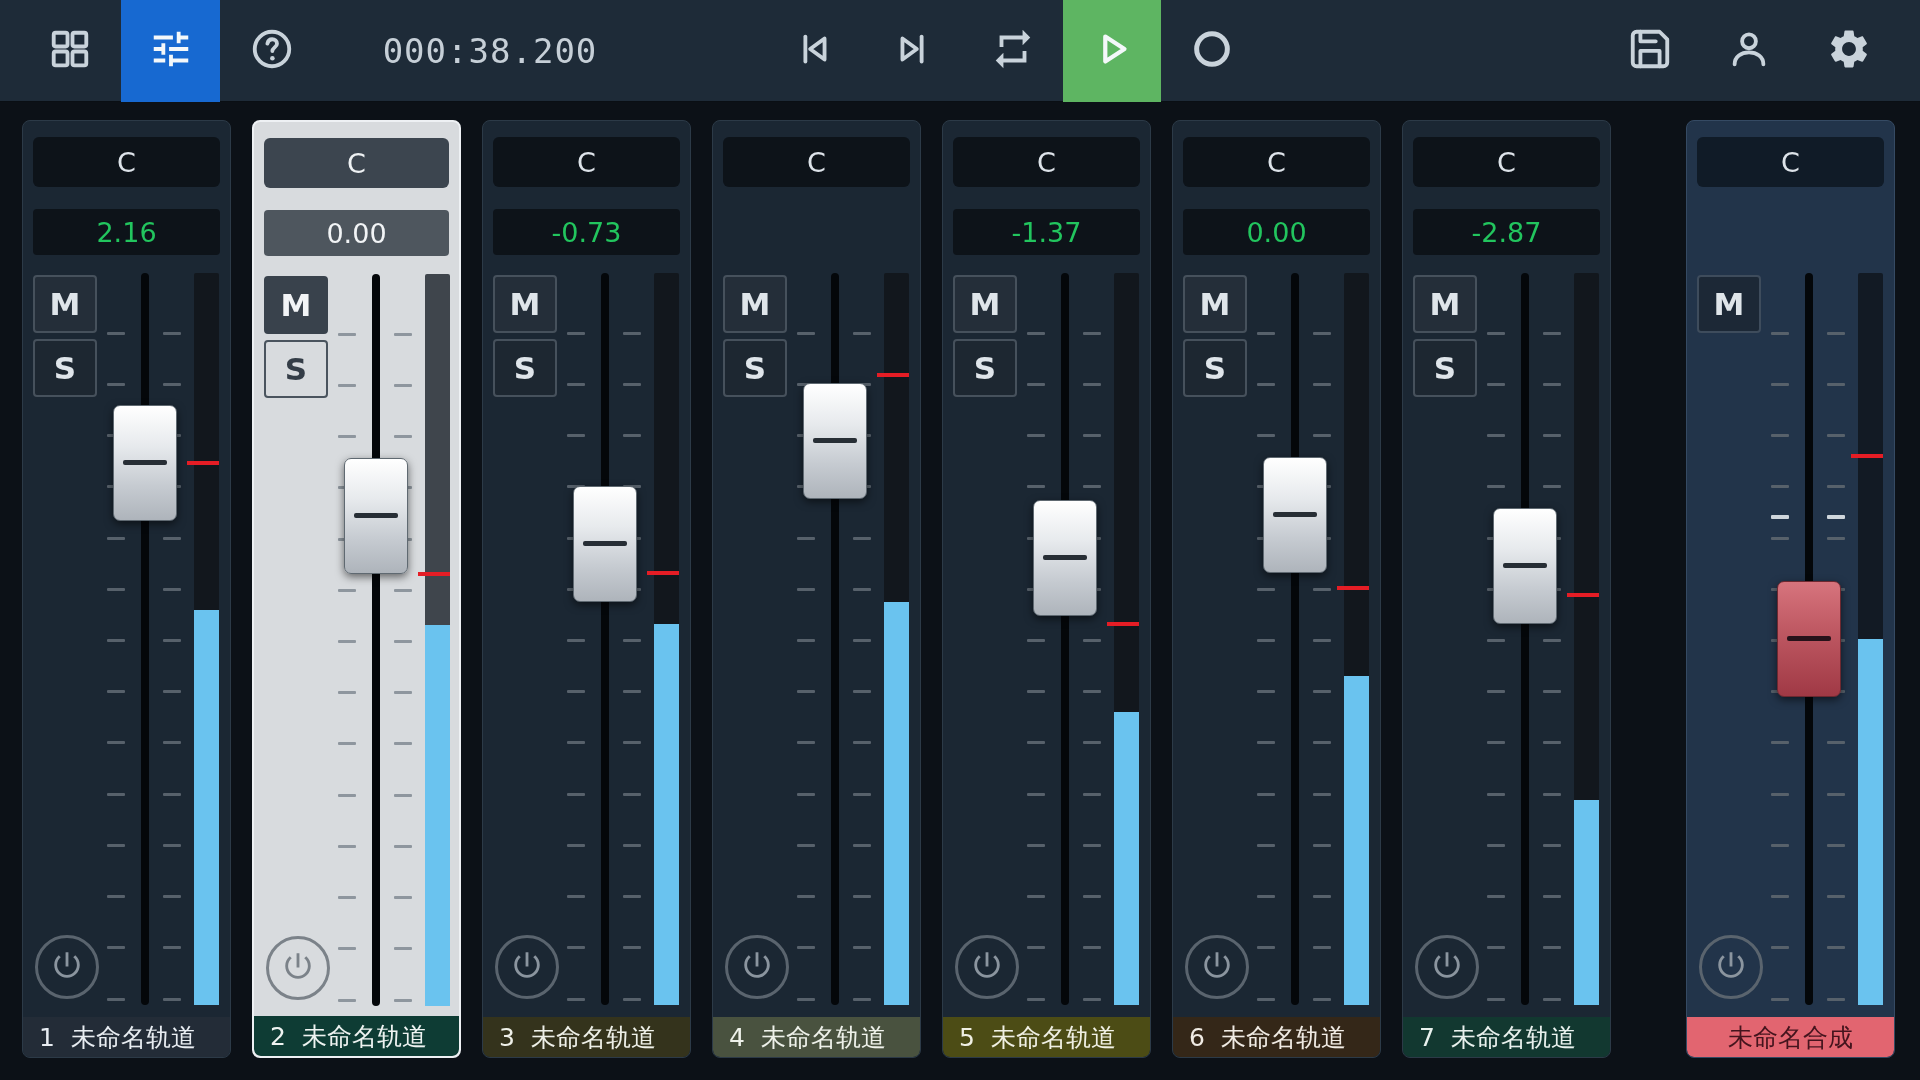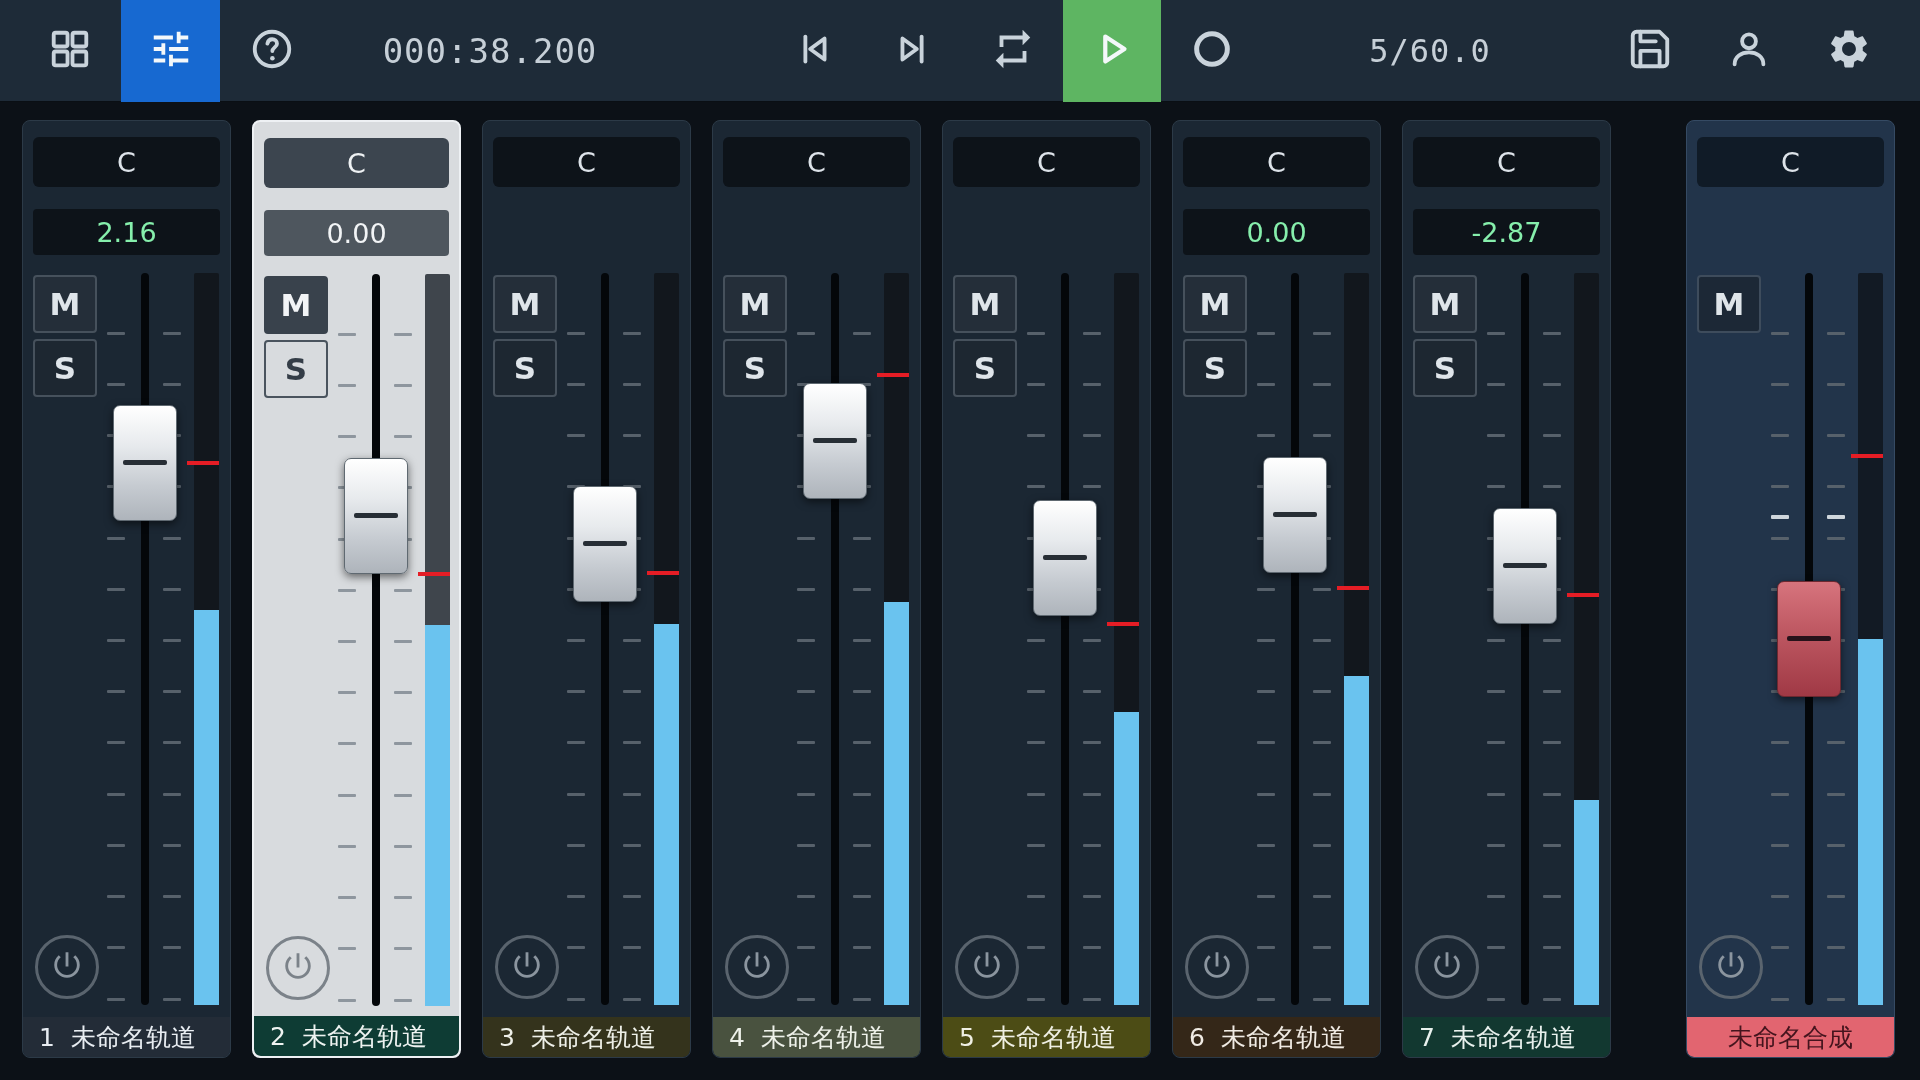--- a/index.html
+++ b/index.html
@@ -53,21 +53,21 @@
   .pan-btn {
     position:absolute; left:10px; right:10px; top:16px; height:50px;
     background:#0d1319; border-radius:6px;
     display:flex; align-items:center; justify-content:center;
     font-size:27px; color:#dde3e9; cursor:pointer;
   }
   .db-box {
     position:absolute; left:10px; right:10px; top:88px; height:46px;
     background:#0d1319; border-radius:4px;
     display:flex; align-items:center; justify-content:center;
-    font-size:27px; color:#86efac; cursor:pointer;
+    font-size:27px; color:#22c55e; cursor:pointer;
   }
   .ms-btn {
     position:absolute; left:10px; width:64px; height:58px;
     border:2px solid #46515c; border-radius:4px;
     display:flex; align-items:center; justify-content:center;
     font-size:31px; font-weight:bold; color:#dfe5ea; cursor:pointer;
   }
   .m-btn { top:154px; background:#242e39; }
   .s-btn { top:218px; background:#1d2731; }
 
@@ -204,21 +204,20 @@
   </div>
 
   <div class="tb-btn" style="left:1172px;width:80px">
     <span>
       <svg viewBox="0 0 24 24" width="46" height="46">
         <circle cx="12" cy="12" r="8" fill="none" stroke="#c9d3db" stroke-width="2.6"></circle>
       </svg>
     </span>
   </div>
 
-  <div class="tb-text tempo" style="left:1355px;width:150px">5/60.0</div>
 
   <div class="tb-btn" style="left:1610px;width:80px">
     <span>
       <svg viewBox="0 0 24 24" width="42" height="42">
         <path class="icon-stroke" d="M17 3H5a2 2 0 0 0-2 2v14a2 2 0 0 0 2 2h14a2 2 0 0 0 2-2V7l-4-4z"></path>
         <path class="icon-stroke" d="M17 21v-8H7v8"></path>
         <path class="icon-stroke" d="M7 3v5h8"></path>
       </svg>
     </span>
   </div>
@@ -359,20 +358,21 @@
       </span>
     </div>
 
     <div class="label" style="background: rgb(14, 60, 52); color: rgb(238, 243, 241);">
       <span>2</span>
       <span>未命名轨道</span>
     </div>
   </section>
     <section class="strip">
     <div class="pan-btn">C</div>
+    <div class="db-box">-0.73</div>
     <div class="ms-btn m-btn">M</div>
     <div class="ms-btn s-btn">S</div>
 
     <div class="fader-zone">
       <div class="ticks-left">
           <div class="tick" style="top: 8%;"></div>
           <div class="tick" style="top: 15%;"></div>
           <div class="tick" style="top: 22%;"></div>
           <div class="tick" style="top: 29%;"></div>
           <div class="tick" style="top: 36%;"></div>
@@ -479,20 +479,21 @@
       </span>
     </div>
 
     <div class="label" style="background: rgb(73, 82, 63); color: rgb(238, 241, 234);">
       <span>4</span>
       <span>未命名轨道</span>
     </div>
   </section>
     <section class="strip">
     <div class="pan-btn">C</div>
+    <div class="db-box">-1.37</div>
     <div class="ms-btn m-btn">M</div>
     <div class="ms-btn s-btn">S</div>
 
     <div class="fader-zone">
       <div class="ticks-left">
           <div class="tick" style="top: 8%;"></div>
           <div class="tick" style="top: 15%;"></div>
           <div class="tick" style="top: 22%;"></div>
           <div class="tick" style="top: 29%;"></div>
           <div class="tick" style="top: 36%;"></div>

